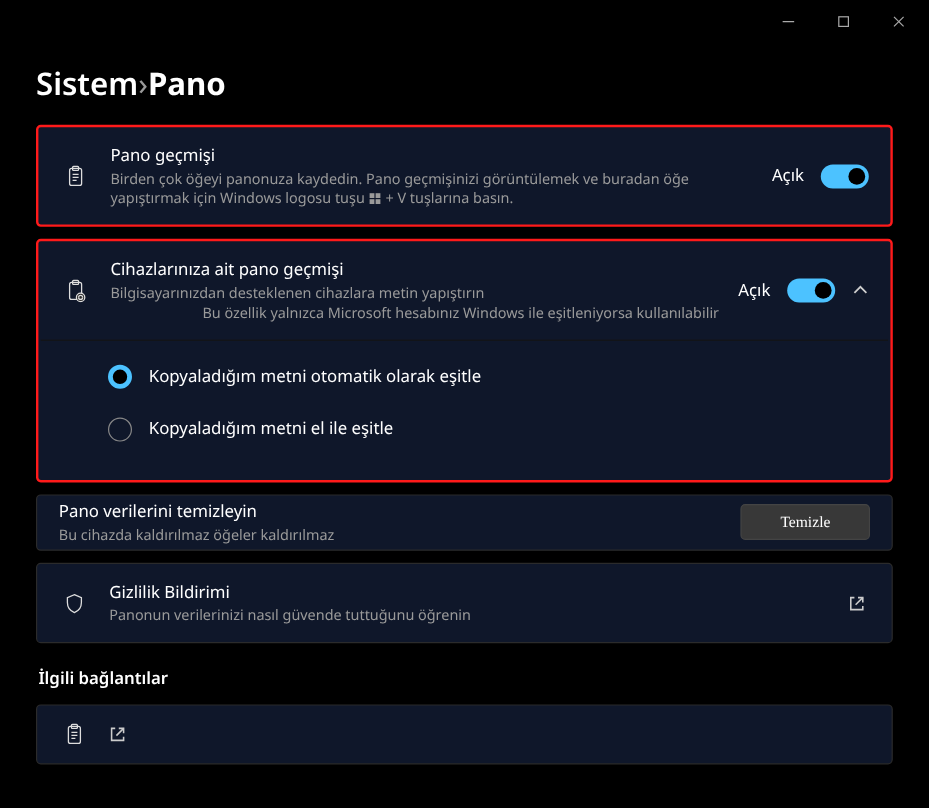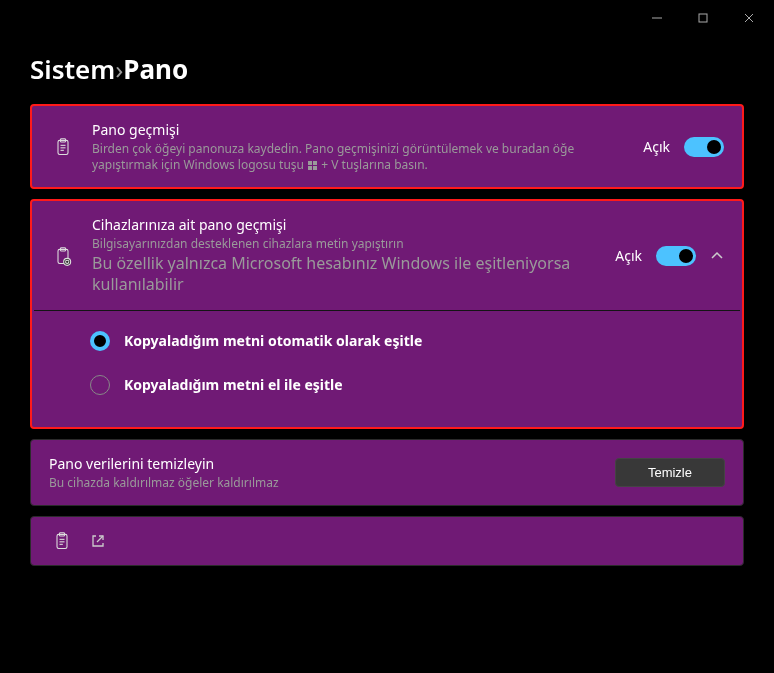--- a/index.html
+++ b/index.html
@@ -35,33 +35,33 @@
     margin: 14px 0 22px 0;
     font-size: 26px;
     font-weight: 600;
     line-height: 1;
   }
   .bc-parent { font-weight: 600; }
   .bc-sep { color: #9a9a9a; font-weight: 400; }
   .bc-current { font-weight: 700; }
 
   .card {
-    background: #701a75;
+    background: #0f172a;
     border: 1px solid #2b2b2b;
     border-radius: 4px;
     margin-bottom: 10px;
   }
   .card.highlight { border: 2px solid #ff1a1a; }
   .card-row {
     display: flex;
     align-items: center;
     padding: 14px 18px;
     gap: 16px;
   }
-  .card-row.compact { padding: 14px 18px; }
+  .card-row.compact { padding: 4px 18px; }
   .icon-col {
     width: 26px;
     display: flex;
     align-items: center;
     justify-content: center;
     color: #ddd;
     flex-shrink: 0;
   }
   .icon-col svg { width: 20px; height: 20px; }
   .text-col { flex: 1; min-width: 0; }
@@ -70,23 +70,24 @@
     font-weight: 400;
     color: #fff;
     margin-bottom: 2px;
   }
   .desc {
     font-size: 12px;
     color: #9a9a9a;
     line-height: 1.35;
   }
   .subdesc {
-    font-size: 16px;
+    font-size: 12px;
     color: #9a9a9a;
     line-height: 1.35;
+    text-align: right;
   }
   .right-col {
     display: flex;
     align-items: center;
     gap: 14px;
     flex-shrink: 0;
   }
   .state-label {
     font-size: 14px;
     color: #fff;
@@ -123,21 +124,20 @@
   }
 
   .radio-group {
     padding: 8px 0 20px 0;
   }
   .radio-item {
     display: flex;
     align-items: center;
     gap: 14px;
     padding: 12px 18px 12px 58px;
-    font-weight: bold;
   }
   .radio {
     width: 20px;
     height: 20px;
     border-radius: 50%;
     border: 1px solid #888;
     cursor: pointer;
     position: relative;
     flex-shrink: 0;
   }
@@ -151,20 +151,21 @@
   }
 
   .action-btn {
     background: #383838;
     border: 1px solid #444;
     border-radius: 4px;
     padding: 6px 32px;
     color: #fff;
     font-size: 13px;
     cursor: pointer;
+    font-family: Liberation Serif, serif;
   }
 
   .link-card .card-row { padding: 14px 18px; }
   .open-icon {
     color: #ccc;
     width: 14px;
     height: 14px;
     margin-right: 4px;
   }
 
@@ -292,21 +293,42 @@
       <div class="text-col">
         <div class="title">Pano verilerini temizleyin</div>
         <div class="desc">Bu cihazda kaldırılmaz öğeler kaldırılmaz</div>
       </div>
       <div class="right-col">
         <button class="action-btn">Temizle</button>
       </div>
     </div>
   </div>
 
-
+  <div class="card link-card">
+    <div class="card-row">
+      <div class="icon-col">
+        <svg viewBox="0 0 24 24" fill="none" stroke="currentColor" stroke-width="1.3">
+          <path d="M12 3 L19 6 V11 C19 16 16 19.5 12 21 C8 19.5 5 16 5 11 V6 Z"></path>
+        </svg>
+      </div>
+      <div class="text-col">
+        <div class="title">Gizlilik Bildirimi</div>
+        <div class="desc">Panonun verilerinizi nasıl güvende tuttuğunu öğrenin</div>
+      </div>
+      <div class="right-col">
+        <svg class="open-icon" viewBox="0 0 14 14" fill="none" stroke="currentColor" stroke-width="1.3">
+          <path d="M5 2 H2 V12 H12 V9"></path>
+          <path d="M8 2 H12 V6"></path>
+          <line x1="12" y1="2" x2="6" y2="8"></line>
+        </svg>
+      </div>
+    </div>
+  </div>
+
+  <div class="section-label">İlgili bağlantılar</div>
 
   <div class="card link-card">
     <div class="card-row">
       <div class="icon-col">
         <svg viewBox="0 0 24 24" fill="none" stroke="currentColor" stroke-width="1.3">
           <rect x="6" y="4" width="12" height="17" rx="2"></rect>
           <rect x="9" y="2" width="6" height="4" rx="1"></rect>
           <line x1="9" y1="10" x2="15" y2="10"></line>
           <line x1="9" y1="13" x2="15" y2="13"></line>
           <line x1="9" y1="16" x2="13" y2="16"></line>

